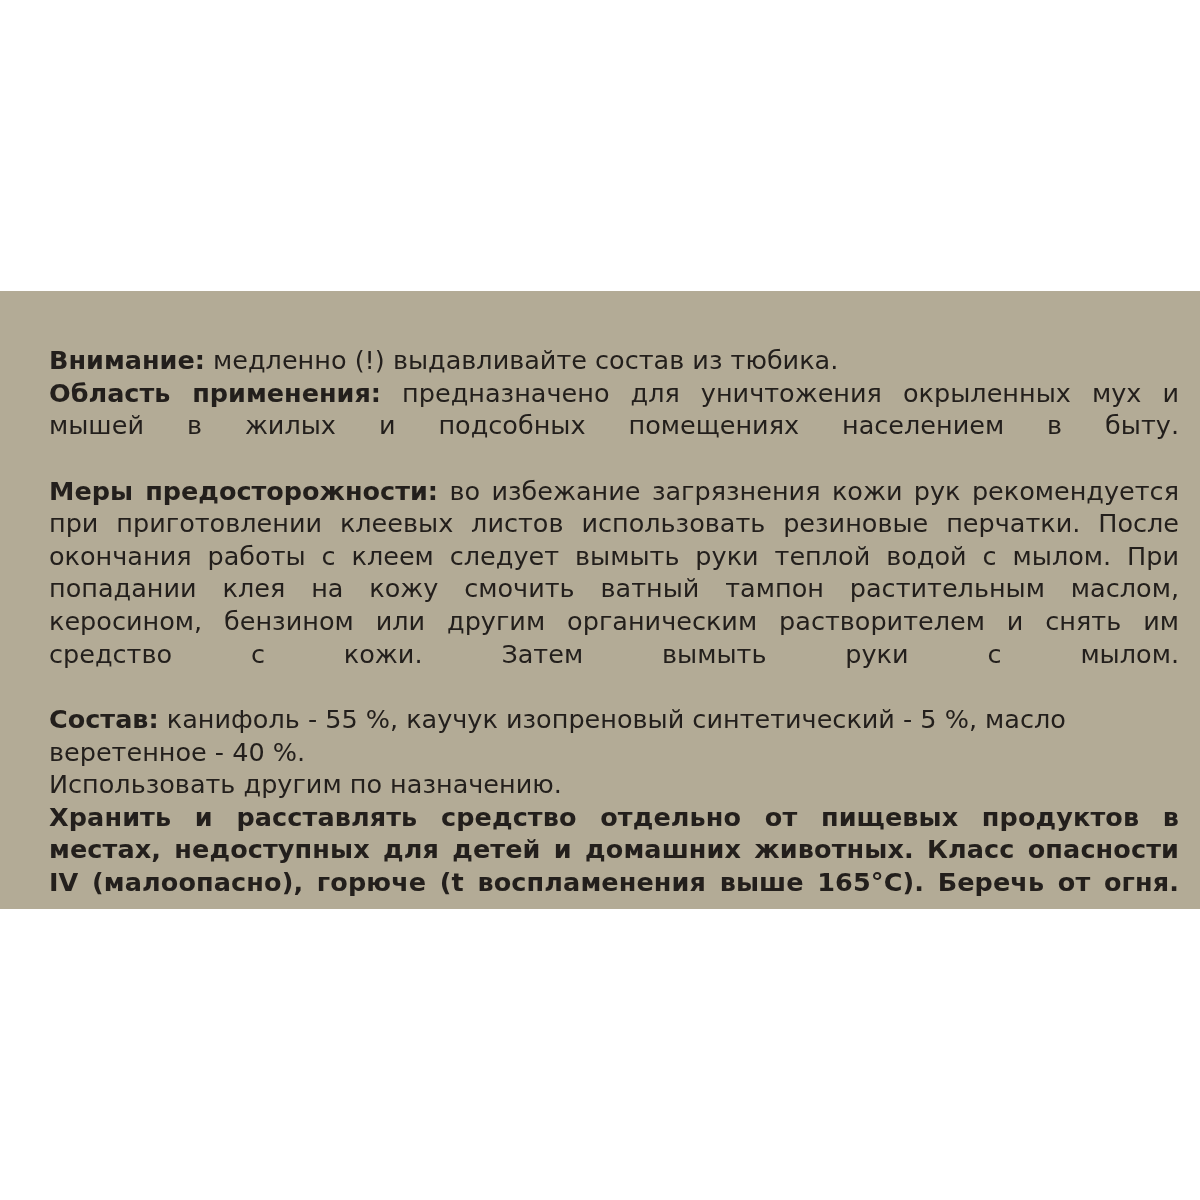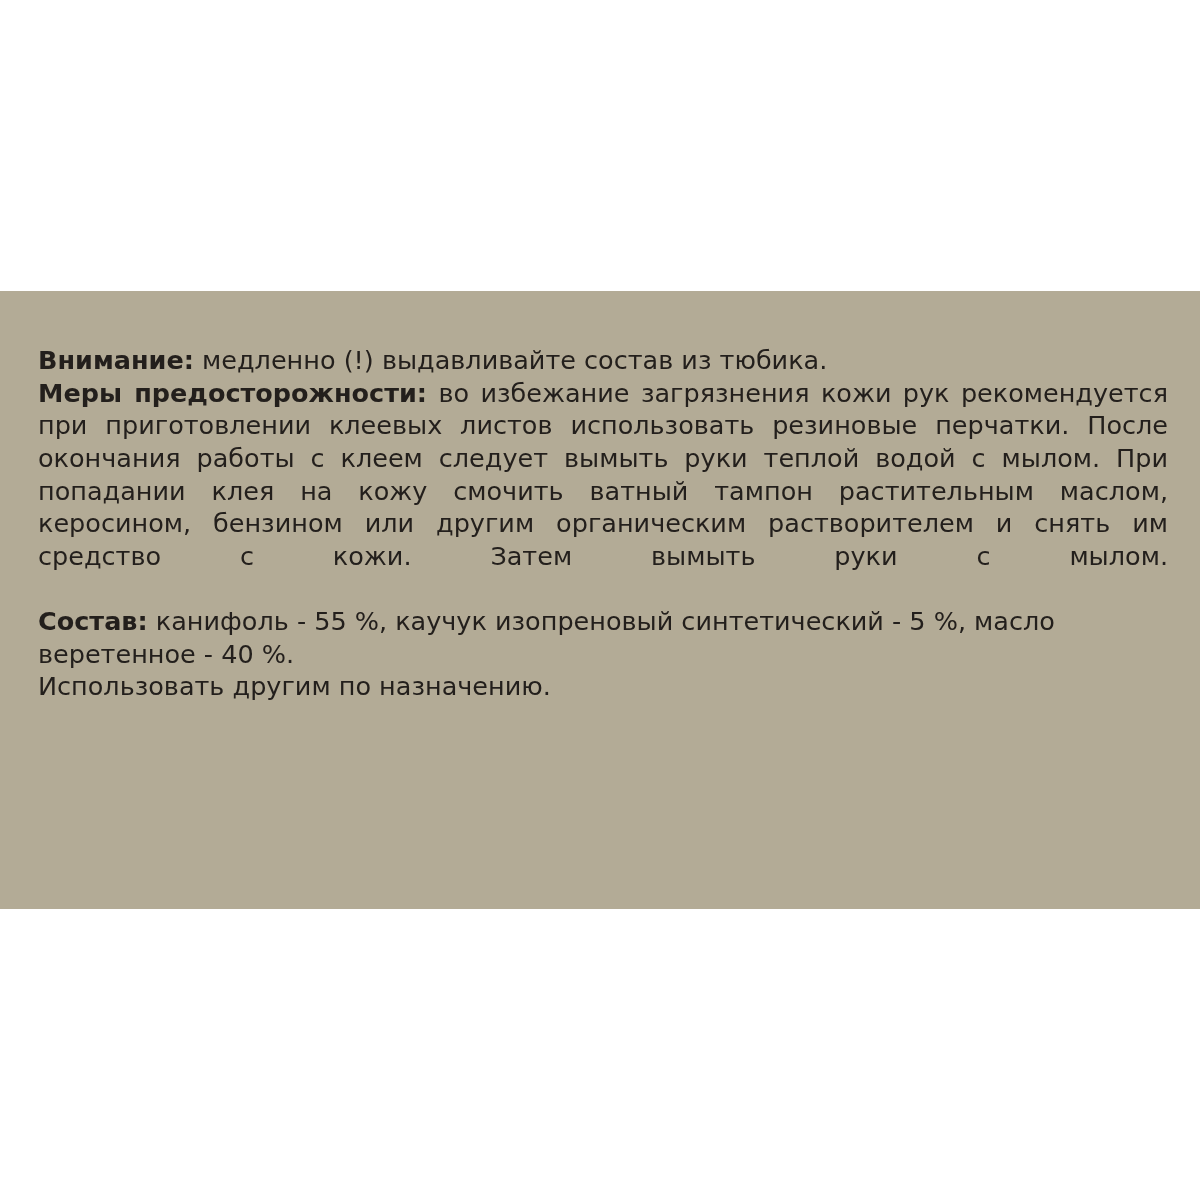--- a/index.html
+++ b/index.html
@@ -17,21 +17,21 @@
     position: absolute;
     left: 0;
     top: 291px;
     width: 1200px;
     height: 618px;
     background: #b3ab96;
     box-sizing: border-box;
   }
   #label-text {
     position: absolute;
-    left: 38px;
+    left: 49px;
     top: 53px;
     width: 1130px;
     color: #231f1c;
     font-size: 25.5px;
     line-height: 1.28;
     text-align: justify;
     text-justify: inter-word;
   }
   .para {
     margin: 0 0 0 0;
@@ -59,28 +59,34 @@
 </head>
 <body>
 
 <div id="label-panel">
   <div id="label-text">
 
     <p class="para noj">
       <b class="hd">Внимание:</b><span> медленно (!) выдавливайте состав из тюбика.</span>
     </p>
 
+    <p class="para">
+      <b class="hd">Область применения:</b><span> предназначено для уничтожения окрыленных мух и мышей в жилых и подсобных помещениях населением в быту.</span>
+    </p>
 
     <p class="para">
       <b class="hd">Меры предосторожности:</b><span> во избежание загрязнения кожи рук рекомендуется при приготовлении клеевых листов использовать резиновые перчатки. После окончания работы с клеем следует вымыть руки теплой водой с мылом. При попадании клея на кожу смочить ватный тампон растительным маслом, керосином, бензином или другим органическим растворителем и снять им средство с кожи. Затем вымыть руки с мылом.</span>
     </p>
 
     <p class="para noj">
       <b class="hd">Состав:</b><span> канифоль  - 55 %, каучук изопреновый синтетический - 5 %, масло веретенное - 40 %.</span>
     </p>
 
     <p class="para noj">
       <span>Использовать другим по назначению.</span>
     </p>
 
+    <p class="para strong-block spaced">
+      <span>Хранить и  расставлять средство отдельно от пищевых продуктов в местах, недоступных для детей и домашних животных. Класс опасности IV (малоопасно), горюче (t воспламенения выше 165°С). Беречь от огня.</span>
+    </p>
 
   </div>
 </div>
 
 </body></html>

